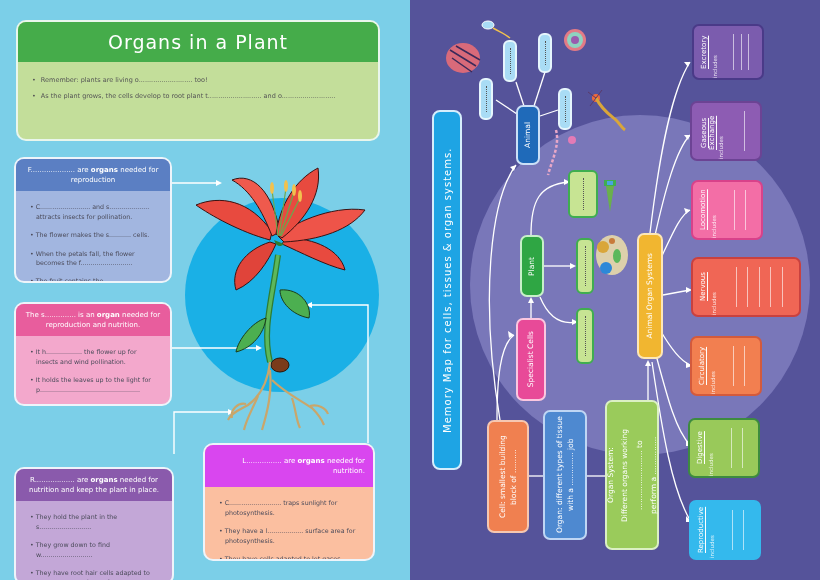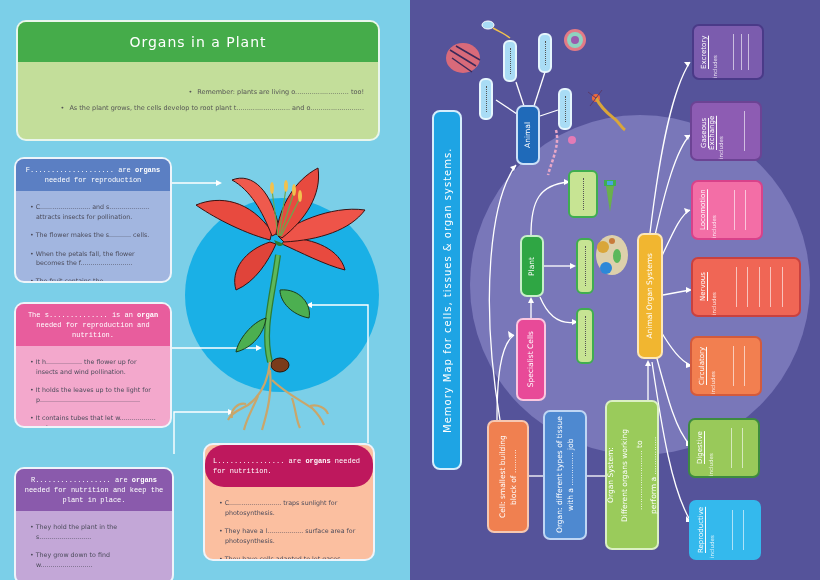--- a/index.html
+++ b/index.html
@@ -2,40 +2,40 @@
 <html><head>
 <meta charset="utf-8">
 <style>
   * { box-sizing: border-box; margin: 0; padding: 0; }
   body { width: 820px; height: 580px; overflow: hidden; font-family: "DejaVu Sans", sans-serif; position: relative; }
   .left { position: absolute; left: 0; top: 0; width: 410px; height: 580px; background: #7bcfe8; overflow: hidden; }
   .right { position: absolute; left: 410px; top: 0; width: 410px; height: 580px; background: #55539a; overflow: hidden; }
 
   
   .title-card { position: absolute; left: 16px; top: 20px; width: 364px; height: 121px; border: 2px solid #e9f6ec; border-radius: 10px; overflow: hidden; background: #c3de9a; }
-  .title-bar { height: 40px; background: #45ac4a; color: #fff; font-size: 14px; letter-spacing: 1px; text-align: center; line-height: 40px; }
-  .title-list { padding: 20px 14px; list-style: none; text-align: right; }
+  .title-bar { height: 40px; background: #45ac4a; color: #fff; font-size: 19px; letter-spacing: 1px; text-align: center; line-height: 40px; }
+  .title-list { padding: 8px 14px; list-style: none; }
   .title-list li { font-size: 6.5px; color: #555; margin: 6px 0 8px 0; }
   .title-list li::before { content: "•"; margin-right: 5px; }
 
   .card { position: absolute; border: 2px solid #eef4fa; border-radius: 10px; overflow: hidden; }
-  .card .hd { color: #fff; font-size: 7px; text-align: center; padding: 6px 6px; line-height: 1.45; font-family: Liberation Mono, monospace; }
+  .card .hd { color: #fff; font-size: 7px; text-align: center; padding: 6px 6px; line-height: 1.45; }
   .card .hd b { font-weight: bold; }
   .card ul { list-style: none; padding: 6px 10px 6px 14px; }
   .card li { font-size: 6.3px; color: #4b4b5a; margin: 5px 0 9px 0; line-height: 1.5; padding-left: 6px; text-indent: -6px; }
   .card li::before { content: "• "; }
 
   .c-flower { left: 14px; top: 157px; width: 158px; height: 126px; background: #a2b6e0; }
   .c-flower .hd { background: #5b7fc3; }
-  .c-stem { left: 14px; top: 302px; width: 158px; height: 126px; background: #f3a8cc; }
+  .c-stem { left: 14px; top: 302px; width: 158px; height: 104px; background: #f3a8cc; }
   .c-stem .hd { background: #e85d9d; }
   .c-root { left: 14px; top: 467px; width: 160px; height: 118px; background: #c3a7d7; }
   .c-root .hd { background: #8a5aac; }
   .c-leaf { left: 203px; top: 443px; width: 172px; height: 118px; background: #fbbfa0; }
-  .c-leaf .hd { background: #be185d; text-align: left; padding: 11px 8px; border-radius: 19px; }
+  .c-leaf .hd { background: #d946ef; text-align: right; padding: 11px 8px; }
 
   
   .halo { position: absolute; left: 470px; top: 115px; width: 340px; height: 340px; border-radius: 50%; background: #7977b9; }
   .mm-title { position: absolute; left: 432px; top: 110px; width: 30px; height: 360px; background: #1ea4e4; border: 2px solid #d6eefc; border-radius: 8px; }
   .vtext { position: absolute; writing-mode: vertical-rl; transform: rotate(180deg); color: #fff; text-align: center; white-space: nowrap; }
   .mm-title .vtext { left: 0; top: 0; width: 26px; height: 356px; font-size: 10px; letter-spacing: 1px; display: flex; align-items: center; justify-content: center; }
 
   .box { position: absolute; border-radius: 7px; border: 2px solid #fff; display: flex; align-items: center; justify-content: center; }
   .box .vtext { position: static; font-size: 7.5px; line-height: 1.5; }
 

